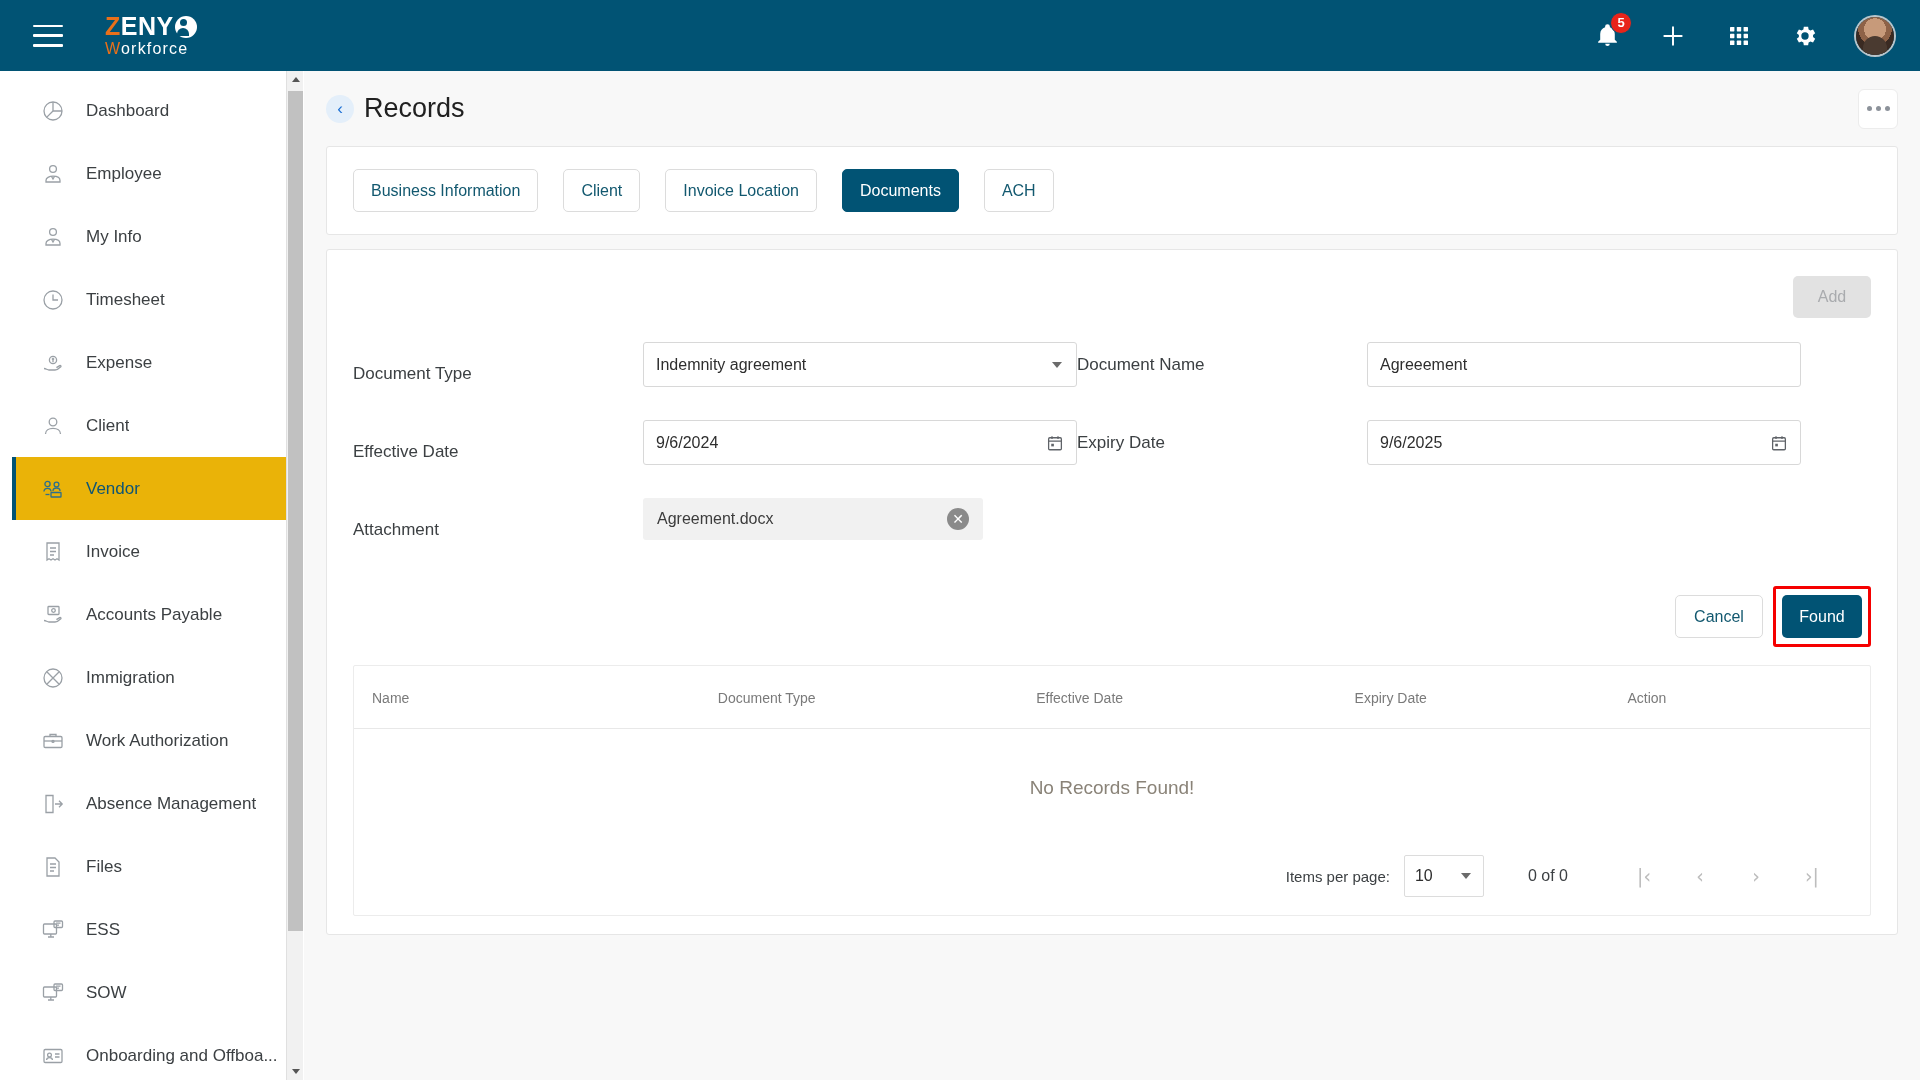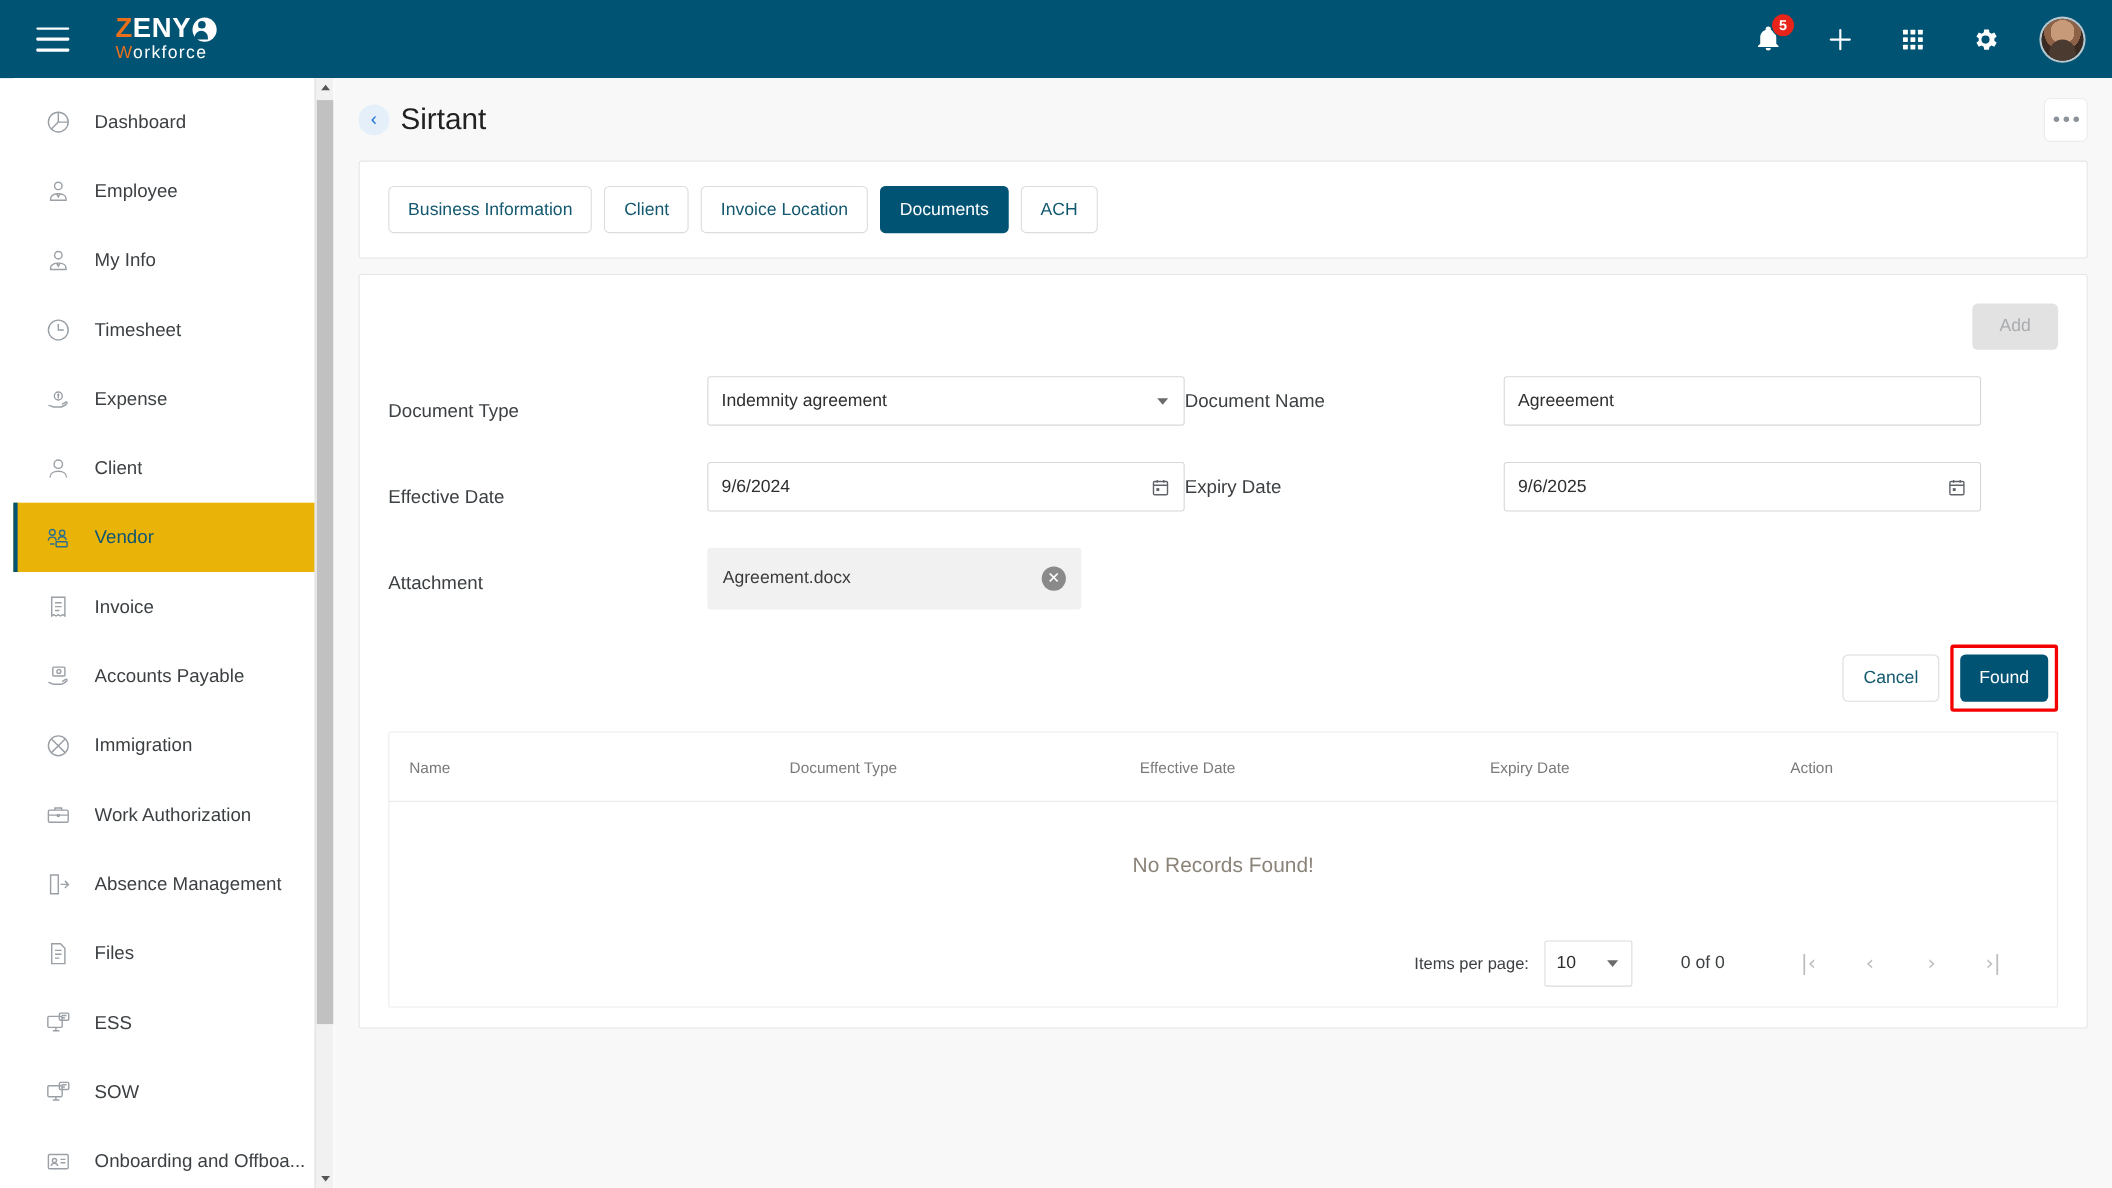--- a/index.html
+++ b/index.html
@@ -149,21 +149,21 @@
     gap: 4px; cursor: pointer;
   }
   .kebab span { width: 5px; height: 5px; border-radius: 50%; background: #8c929a; }
 
   .card {
     margin: 0 22px; background: #ffffff;
     border: 1px solid #e6e6e6; border-radius: 3px;
   }
   .card.tabs-card { padding: 22px 26px; margin-bottom: 14px; }
 
-  .tabs { display: flex; gap: 11px; }
+  .tabs { display: flex; gap: 25px; }
   .tab {
     height: 43px; padding: 0 17px; border-radius: 5px;
     border: 1px solid #dcdcdc; background: #ffffff;
     color: #12586f; font-size: 16px;
     display: flex; align-items: center; justify-content: center;
     cursor: pointer; white-space: nowrap;
   }
   .tab.active { background: #015374; border-color: #015374; color: #ffffff; }
 
   .card.form-card { padding: 26px 0 0 0; }
@@ -197,21 +197,21 @@
   .input .val { flex: 1; white-space: nowrap; overflow: hidden; }
   .caret {
     width: 0; height: 0; margin-right: 2px;
     border-left: 5px solid transparent; border-right: 5px solid transparent;
     border-top: 6px solid #6b6b6b;
   }
   .cal-ico { color: #5f6368; display: flex; align-items: center; }
   .cal-ico svg { width: 18px; height: 18px; }
 
   .chip {
-    width: 340px; height: 56px; background: #f1f1f1; border-radius: 3px;
+    width: 340px; height: 42px; background: #f1f1f1; border-radius: 3px;
     display: flex; align-items: center; padding: 0 14px;
     font-size: 16px; color: #3c3c3c;
   }
   .chip .val { flex: 1; }
   .chip-x {
     width: 22px; height: 22px; border-radius: 50%; background: #8a8a8a;
     color: #fff; font-size: 14px; line-height: 22px; text-align: center;
     cursor: pointer; font-family: "DejaVu Sans", sans-serif;
   }
 
@@ -517,21 +517,21 @@
   <div class="sb-thumb"></div>
   <div class="sb-arrow down">
       <i></i>
     </div>
 </div>
 
 <div class="content">
 
   <div class="page-head">
     <div class="back-btn">‹</div>
-    <div class="page-title">Sirtant</div>
+    <div class="page-title">Records</div>
     <div class="kebab">
       <span></span>
         <span></span>
         <span></span>
     </div>
   </div>
 
   <div class="card tabs-card">
     <div class="tabs">
       <div class="tab">Business Information</div>

